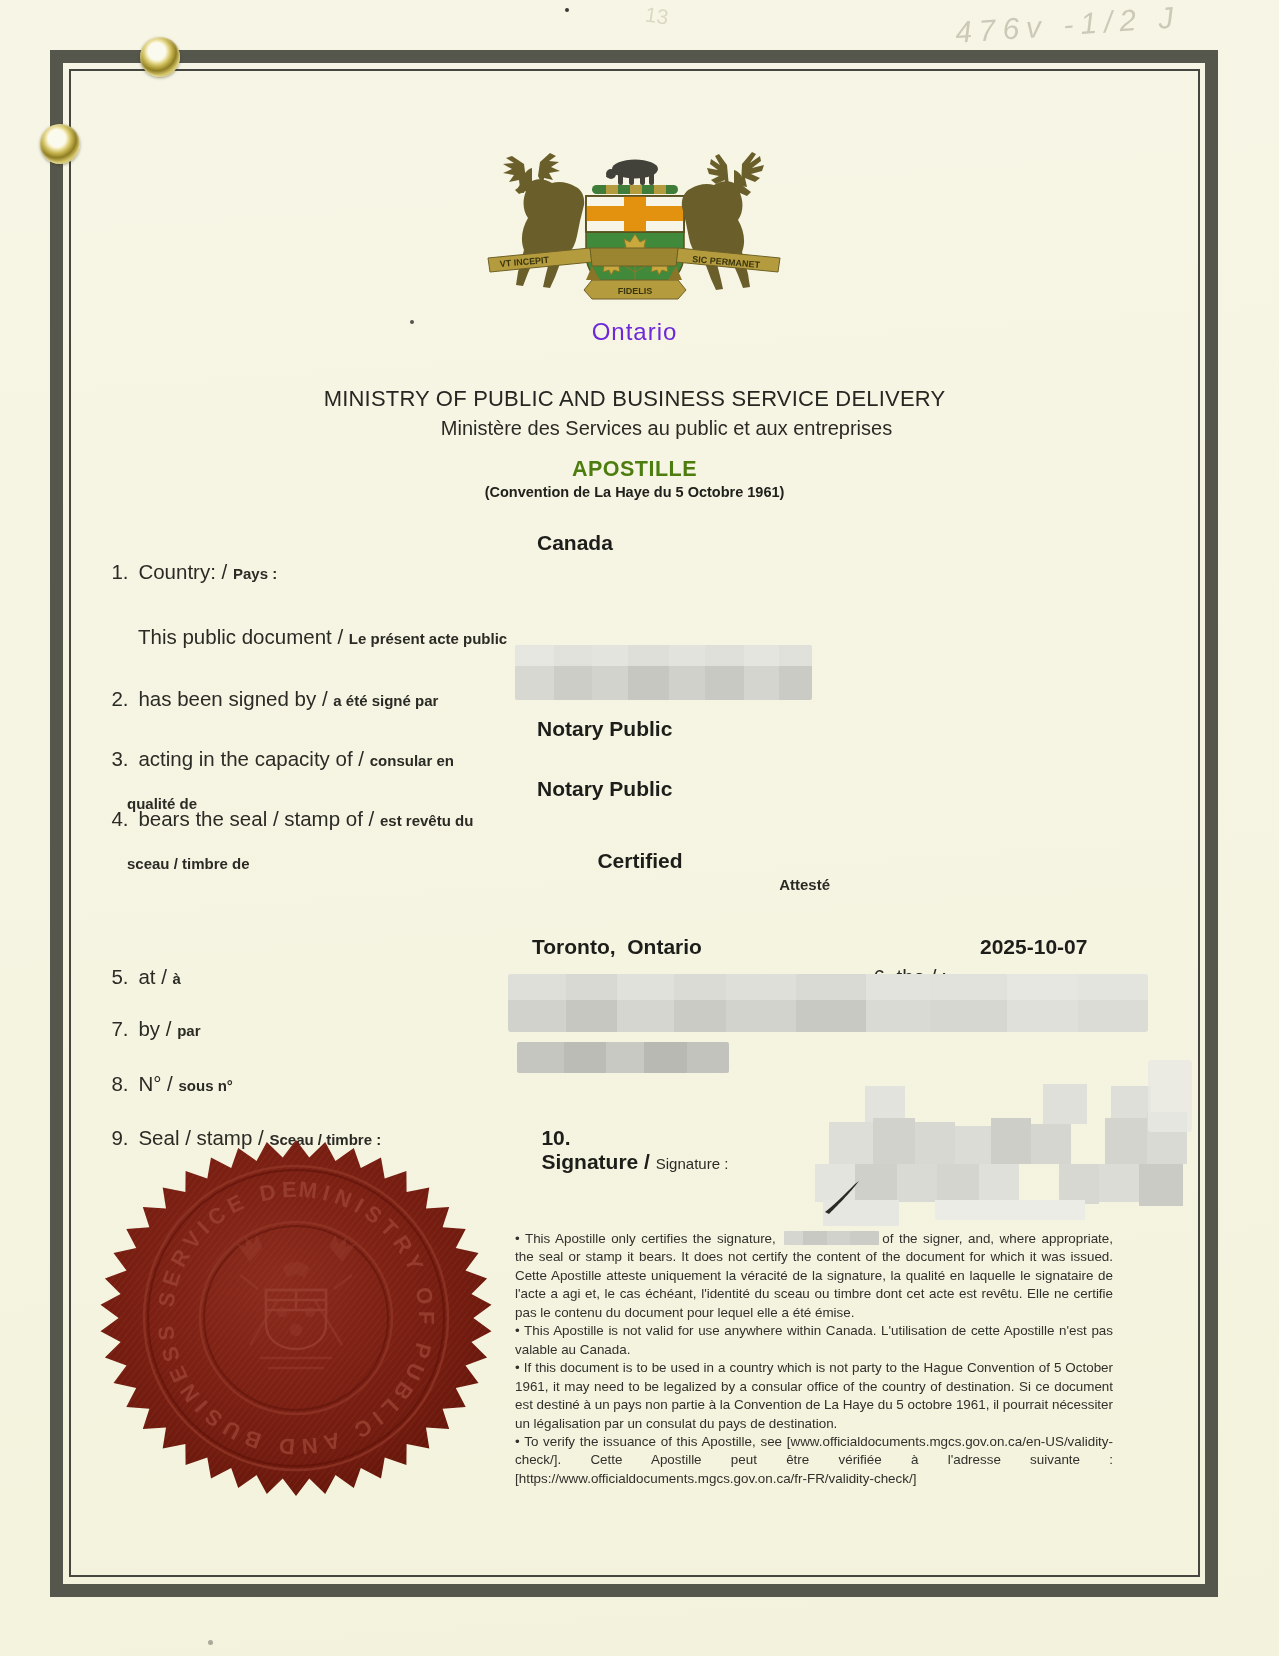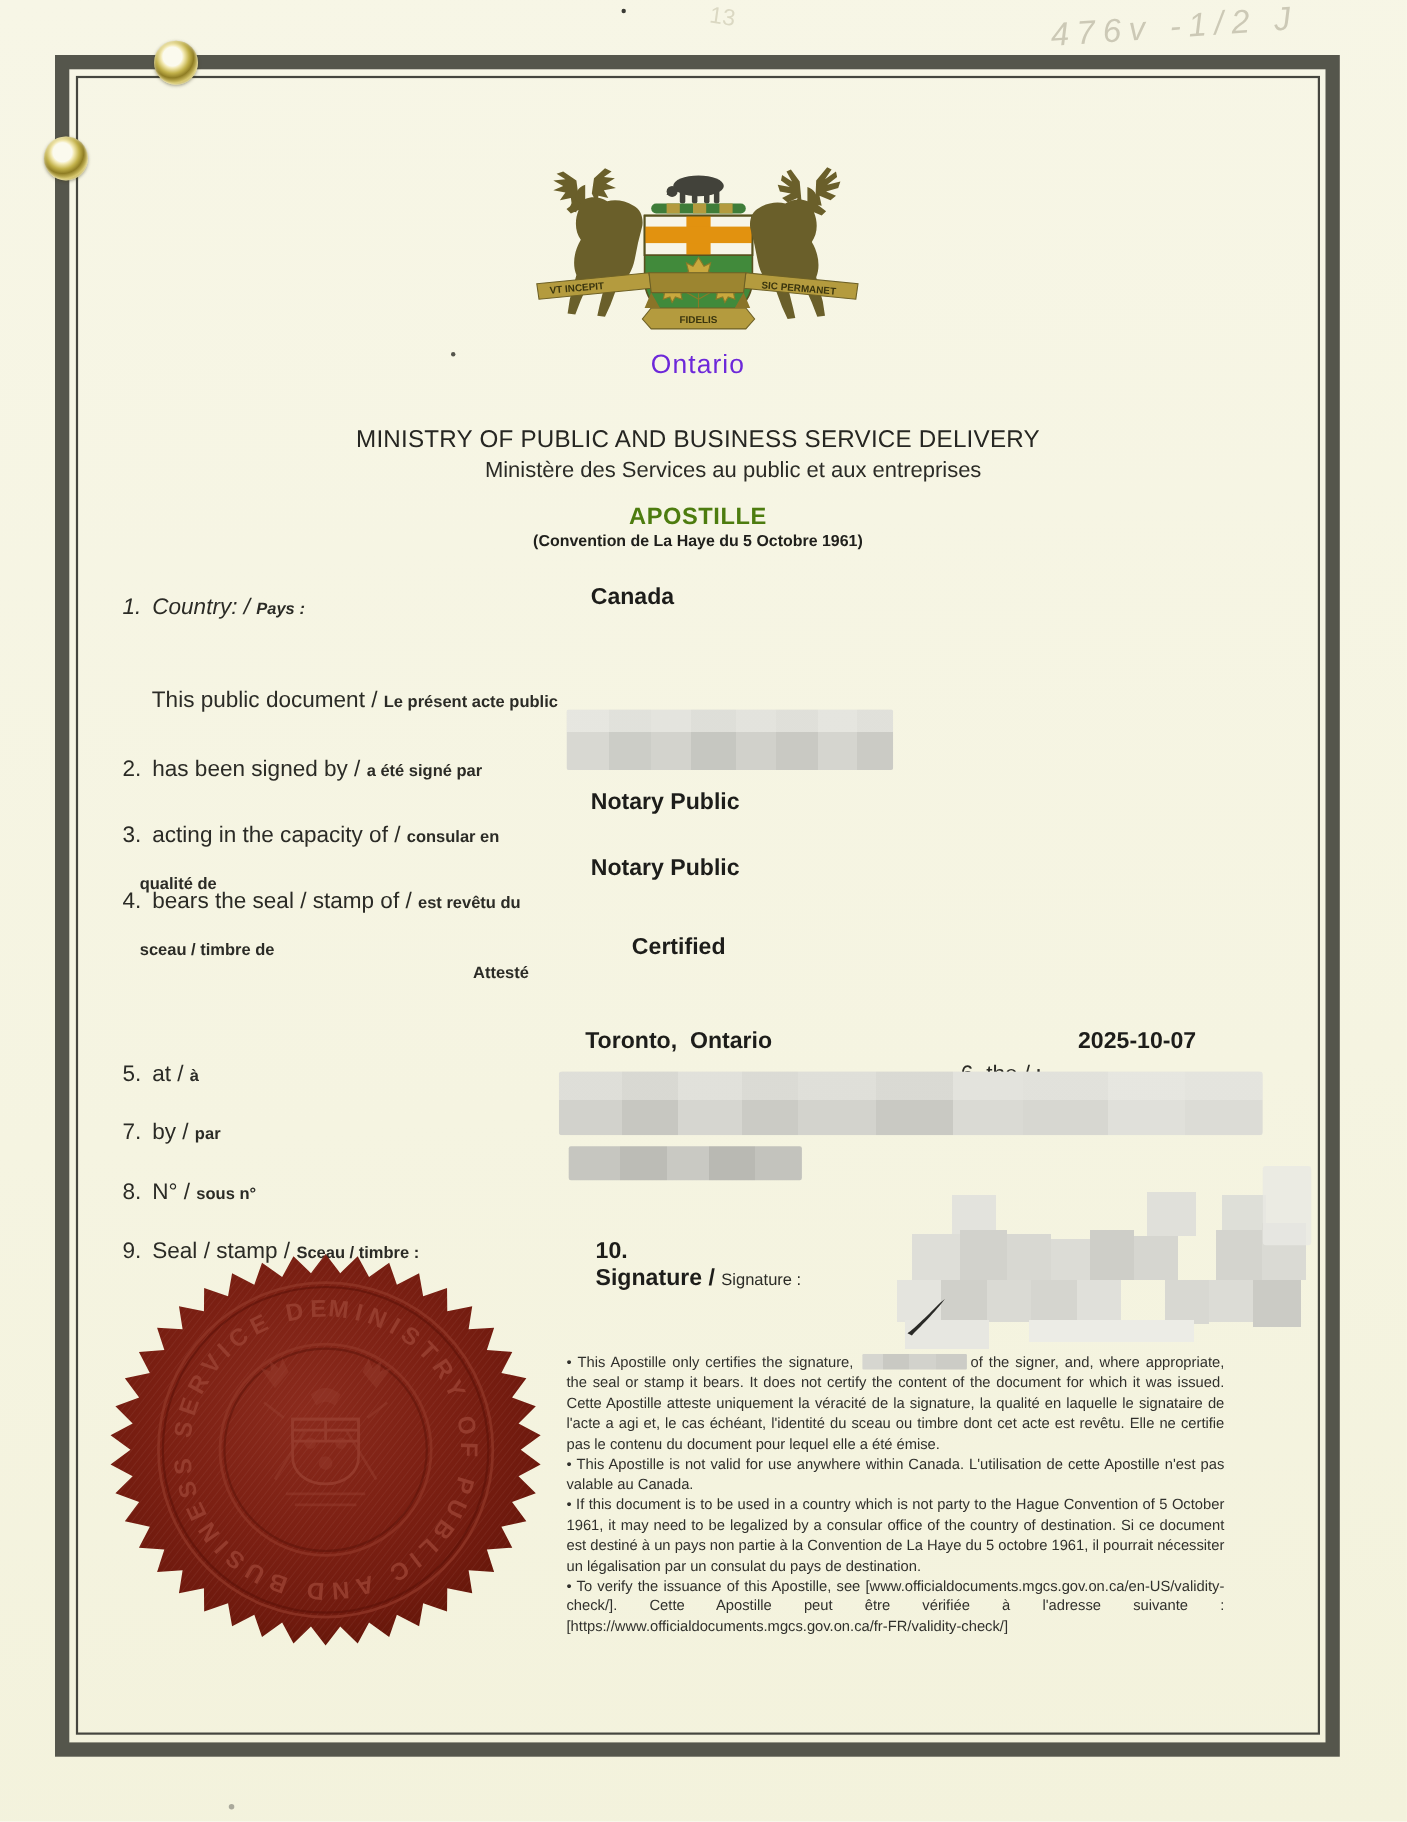--- a/index.html
+++ b/index.html
@@ -129,21 +129,21 @@
   </g>
 </svg>
 </div>
 <div class="abs header-zone ontario-word">Ontario</div>
 
 <div class="abs header-zone org-en">MINISTRY OF PUBLIC AND BUSINESS SERVICE DELIVERY</div>
 <div class="abs header-zone org-fr">Ministère des Services au public et aux entreprises</div>
 <div class="abs header-zone doc-title">APOSTILLE</div>
 <div class="abs header-zone doc-subtitle">(Convention de La Haye du 5 Octobre 1961)</div>
 
-<div class="abs row" style="left:100px;top:516px;font-style:italic;">
+<div class="abs row" style="left:100px;top:536px;">
   <span class="num">1.</span><span class="en">Country: / </span><span class="fr">Pays :</span>
 </div>
 <div class="abs val" style="left:537px;top:531px;">Canada</div>
 
 <div class="abs row" style="left:127px;top:601px;">
   <span class="en">This public document / </span><span class="fr">Le présent acte public</span>
 </div>
 
 <div class="abs row" style="left:100px;top:663px;">
   <span class="num">2.</span><span class="en">has been signed by / </span><span class="fr">a été signé par</span>
@@ -155,22 +155,22 @@
   <div class="cont2 fr">qualité de</div>
 </div>
 <div class="abs val" style="left:537px;top:717px;">Notary Public</div>
 
 <div class="abs row" style="left:100px;top:783px;">
   <span class="num">4.</span><span class="en">bears the seal / stamp of / </span><span class="fr">est revêtu du</span>
   <div class="cont2 fr">sceau / timbre de</div>
 </div>
 <div class="abs val" style="left:537px;top:777px;">Notary Public</div>
 
-<div class="abs val center-note" style="left:417px;top:849px;width:400px;text-align:center;">Certified</div>
-<div class="abs fr center-note" style="left:430px;top:876px;width:400px;text-align:left;">Attesté</div>
+<div class="abs val center-note" style="left:440px;top:849px;width:400px;text-align:center;">Certified</div>
+<div class="abs fr center-note" style="left:430px;top:876px;width:400px;text-align:right;">Attesté</div>
 
 <div class="abs row" style="left:100px;top:941px;">
   <span class="num">5.</span><span class="en">at / </span><span class="fr">à</span>
 </div>
 <div class="abs val" style="left:532px;top:935px;">Toronto,  Ontario</div>
 
 <div class="abs row" style="left:862px;top:941px;">
   <span class="num" style="min-width:0;margin-right:6px;">6.</span><span class="en">the / </span><span class="fr">le</span>
 </div>
 <div class="abs val" style="left:980px;top:935px;">2025-10-07</div>

